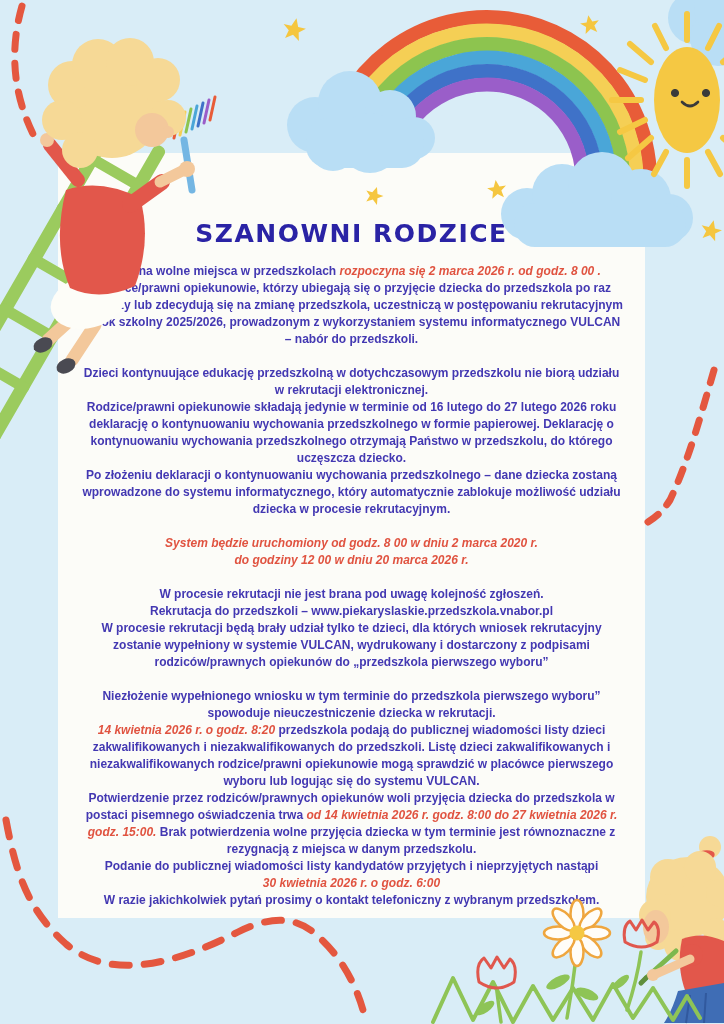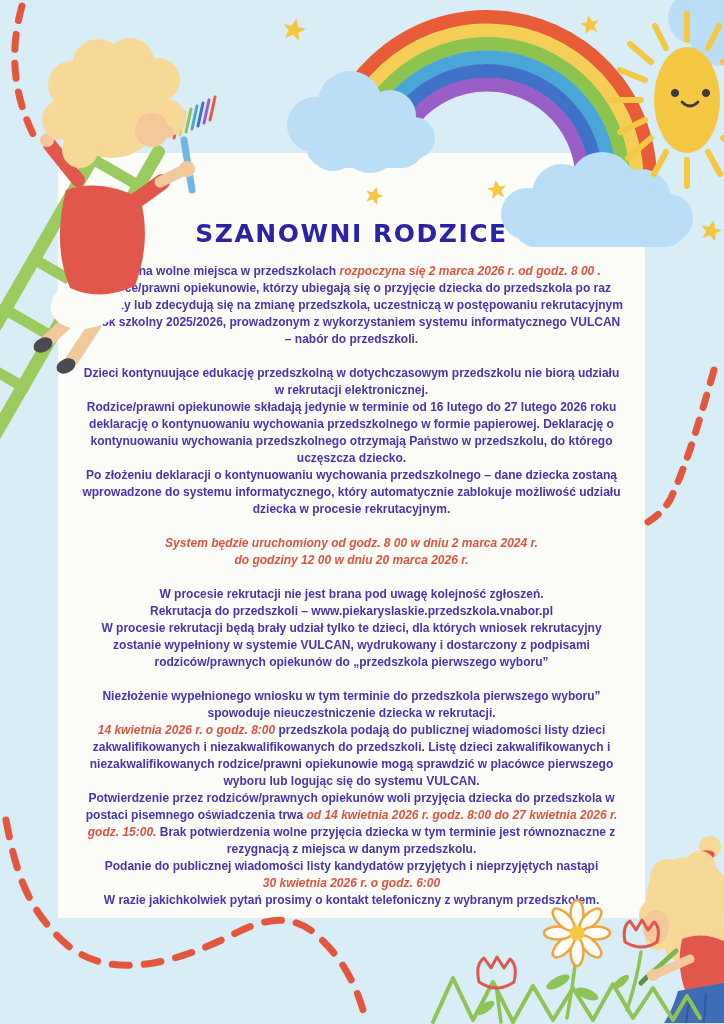--- a/index.html
+++ b/index.html
@@ -54,28 +54,28 @@
 <body>
 
 <div class="abs panel">
   <div class="content">
     <h1 class="title">SZANOWNI RODZICE</h1>
     <div>
         <p class="para"><span class="norm">nabór na wolne miejsca w przedszkolach </span><span class="hl">rozpoczyna się 2 marca 2026 r. od godz. 8 00 .</span><span class="norm"> Rodzice/prawni opiekunowie, którzy ubiegają się o przyjęcie dziecka do przedszkola po raz pierwszy lub zdecydują się na zmianę przedszkola, uczestniczą w postępowaniu rekrutacyjnym narok szkolny 2025/2026, prowadzonym z wykorzystaniem systemu informatycznego VULCAN – nabór do przedszkoli.</span></p>
         <p class="para"><span class="norm">Dzieci kontynuujące edukację przedszkolną w dotychczasowym przedszkolu nie biorą udziału w rekrutacji elektronicznej.
 Rodzice/prawni opiekunowie składają jedynie w terminie od 16 lutego do 27 lutego 2026 roku deklarację o kontynuowaniu wychowania przedszkolnego w formie papierowej. Deklarację o kontynuowaniu wychowania przedszkolnego otrzymają Państwo w przedszkolu, do którego uczęszcza dziecko.
 Po złożeniu deklaracji o kontynuowaniu wychowania przedszkolnego – dane dziecka zostaną wprowadzone do systemu informatycznego, który automatycznie zablokuje możliwość udziału dziecka w procesie rekrutacyjnym.</span></p>
-        <p class="para"><span class="hl">System będzie uruchomiony od godz. 8 00  w dniu 2 marca 2024 r.
+        <p class="para"><span class="hl">System będzie uruchomiony od godz. 8 00  w dniu 2 marca 2020 r.
 do godziny 12 00  w dniu 20 marca 2026 r.</span></p>
         <p class="para"><span class="norm">W procesie rekrutacji nie jest brana pod uwagę kolejność zgłoszeń.
 Rekrutacja do przedszkoli – www.piekaryslaskie.przedszkola.vnabor.pl
 W procesie rekrutacji będą brały udział tylko te dzieci, dla których wniosek rekrutacyjny zostanie wypełniony w systemie VULCAN, wydrukowany i dostarczony z podpisami rodziców/prawnych opiekunów do „przedszkola pierwszego wyboru”
 </span></p>
         <p class="para"><span class="norm">Niezłożenie wypełnionego wniosku w tym terminie do przedszkola pierwszego wyboru” spowoduje nieuczestniczenie dziecka w rekrutacji.
-</span><span class="hl">14 kwietnia 2026 r. o godz. 8:00 </span><span class="norm">przedszkola podają do publicznej wiadomości listy dzieci zakwalifikowanych i niezakwalifikowanych do przedszkoli. Listę dzieci zakwalifikowanych i niezakwalifikowanych rodzice/prawni opiekunowie mogą sprawdzić w placówce pierwszego wyboru lub logując się do systemu VULCAN.
+</span><span class="hl">14 kwietnia 2026 r. o godz. 8:20 </span><span class="norm">przedszkola podają do publicznej wiadomości listy dzieci zakwalifikowanych i niezakwalifikowanych do przedszkoli. Listę dzieci zakwalifikowanych i niezakwalifikowanych rodzice/prawni opiekunowie mogą sprawdzić w placówce pierwszego wyboru lub logując się do systemu VULCAN.
 Potwierdzenie przez rodziców/prawnych opiekunów woli przyjęcia dziecka do przedszkola w postaci pisemnego oświadczenia trwa </span><span class="hl">od 14 kwietnia 2026 r. godz. 8:00 do 27 kwietnia 2026 r. godz. 15:00. </span><span class="norm">Brak potwierdzenia wolne przyjęcia dziecka w tym terminie jest równoznaczne z rezygnacją z miejsca w danym przedszkolu.
 Podanie do publicznej wiadomości listy kandydatów przyjętych i nieprzyjętych nastąpi
 </span><span class="hl">30 kwietnia 2026 r. o godz. 6:00</span><span class="norm">
 W razie jakichkolwiek pytań prosimy o kontakt telefoniczny z wybranym przedszkolem.</span></p>
       </div>
   </div>
 </div>
 
 <svg id="dashes" width="724" height="1024" viewBox="0 0 724 1024">
   <path class="dash" stroke-dasharray="15 14" d="M 22,6 C 10,48 12,92 34,136"></path>

